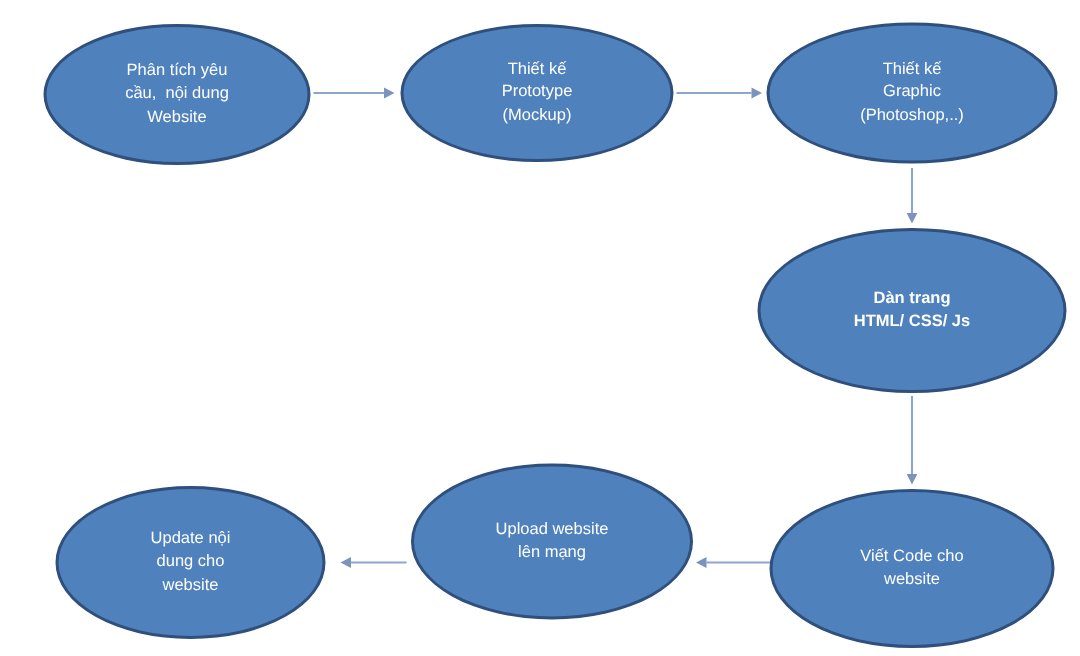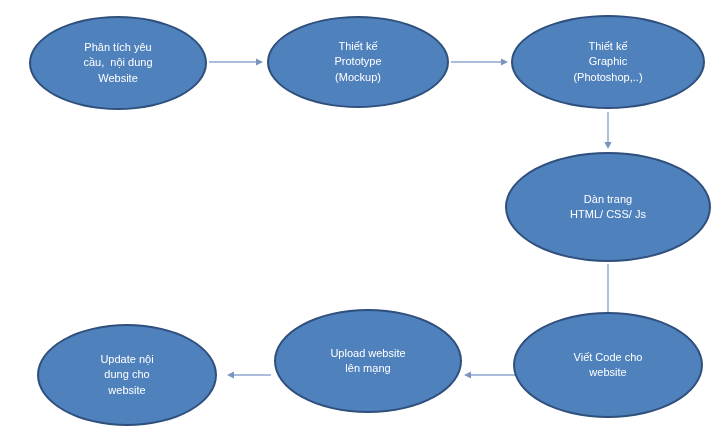--- a/index.html
+++ b/index.html
@@ -64,26 +64,26 @@
 Prototype
 (Mockup)</span>
   </div>
 
   <div class="node" style="left:511px; top:15px; width:194px; height:94px;">
     <span class="node-label">Thiết kế
 Graphic
 (Photoshop,..)</span>
   </div>
 
-  <div class="node" style="left:505px; top:152px; width:206px; height:110px;">
+  <div class="node" style="left:505px; top:152px; width:206px; height:110px;font-weight:bold;">
     <span class="node-label">Dàn trang
 HTML/ CSS/ Js</span>
   </div>
 
-  <div class="node" style="left:513px; top:312px; width:190px; height:106px;">
+  <div class="node" style="left:513px; top:326px; width:190px; height:106px;">
     <span class="node-label">Viết Code cho
 website</span>
   </div>
 
   <div class="node" style="left:274px; top:309px; width:188px; height:104px;">
     <span class="node-label">Upload website
 lên mạng</span>
   </div>
 
   <div class="node" style="left:37px; top:324px; width:180px; height:102px;">

